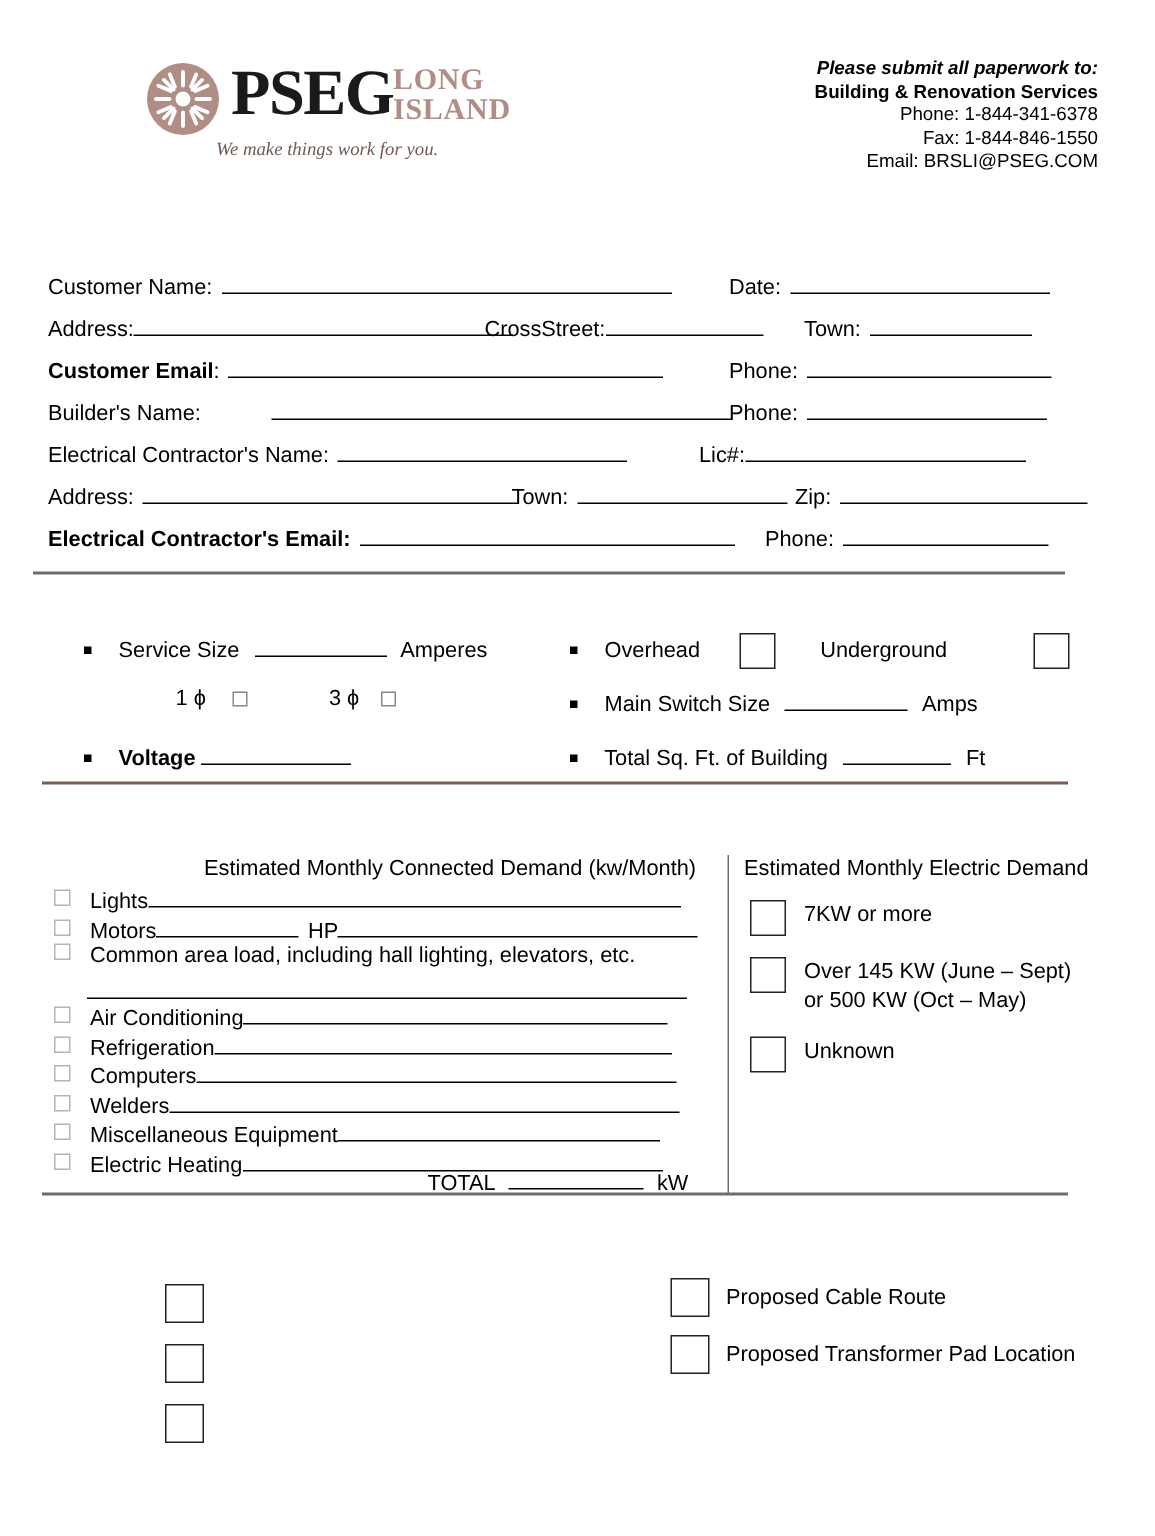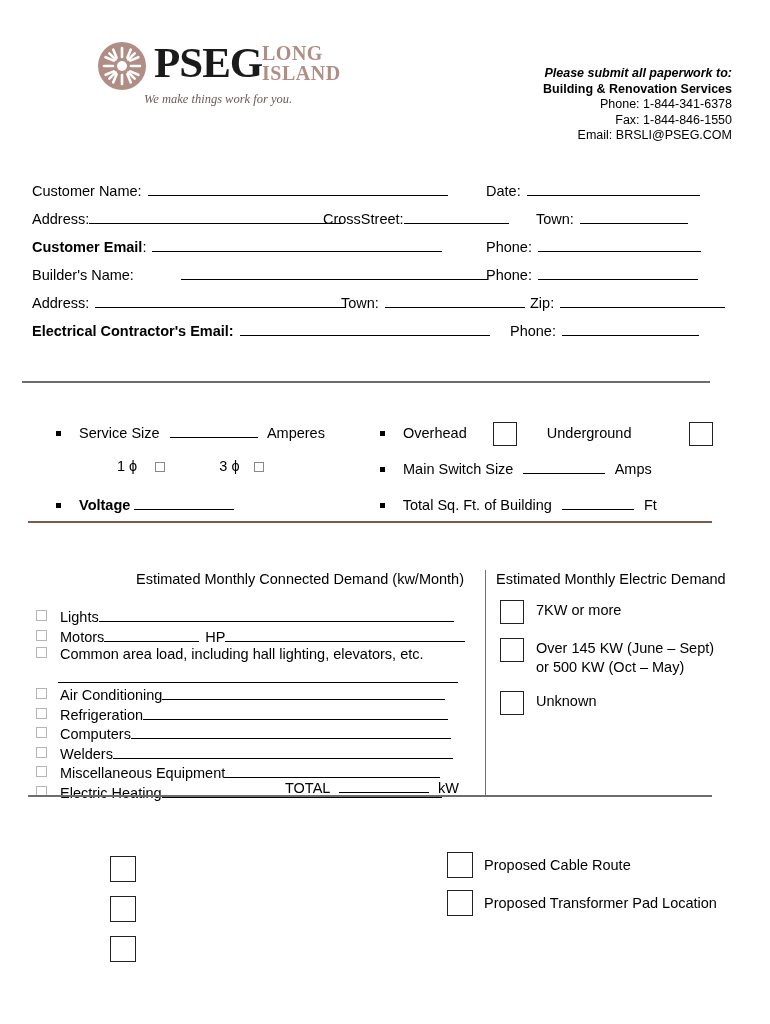--- a/index.html
+++ b/index.html
@@ -69,21 +69,20 @@
     color: #6f5a55;
   }
 
   .submit-block {
     position: absolute;
     right: 38px;
     top: 38px;
     text-align: right;
     font-size: 12.5px;
     line-height: 15.5px;
-    margin-top: 28px;
   }
   .submit-block .l1 { font-weight: bold; font-style: italic; }
   .submit-block .l2 { font-weight: bold; }
 
   
   .info {
     position: absolute;
     left: 0; top: 180px;
     width: 770px;
   }
@@ -143,21 +142,21 @@
   .demand-head {
     position: absolute;
     font-size: 14.5px;
     white-space: nowrap;
   }
   .vline {
     position: absolute;
     width: 0;
     border-left: 1.5px solid #707070;
   }
-  .dlist { position: absolute; left: 36px; top: 607px; width: 450px; }
+  .dlist { position: absolute; left: 36px; top: 590px; width: 450px; }
   .ditem {
     position: relative;
     height: 19.5px;
     font-size: 14.5px;
     white-space: nowrap;
     display: flex;
     align-items: baseline;
   }
   .dcheck {
     display: inline-block;
@@ -298,20 +297,30 @@
     <div class="fld" style="left:32px;gap:41px;">
       <span class="lbl">Builder's Name:</span>
       <span class="blank" style="width:307px;margin-left:6px;"></span>
     </div>
     <div class="fld" style="left:486px;">
       <span class="lbl">Phone:</span>
       <span class="blank" style="width:160px;margin-left:6px;"></span>
     </div>
   </div>
 
+  <div class="row">
+    <div class="fld" style="left:32px;">
+      <span class="lbl">Electrical Contractor's Name:</span>
+      <span class="blank" style="width:193px;margin-left:6px;"></span>
+    </div>
+    <div class="fld" style="left:466px;">
+      <span class="lbl">Lic#:</span>
+      <span class="blank" style="width:187px;"></span>
+    </div>
+  </div>
 
   <div class="row">
     <div class="fld" style="left:32px;">
       <span class="lbl">Address:</span>
       <span class="blank" style="width:250px;margin-left:6px;"></span>
     </div>
     <div class="fld" style="left:341px;">
       <span class="lbl">Town:</span>
       <span class="blank" style="width:140px;margin-left:6px;"></span>
     </div>

